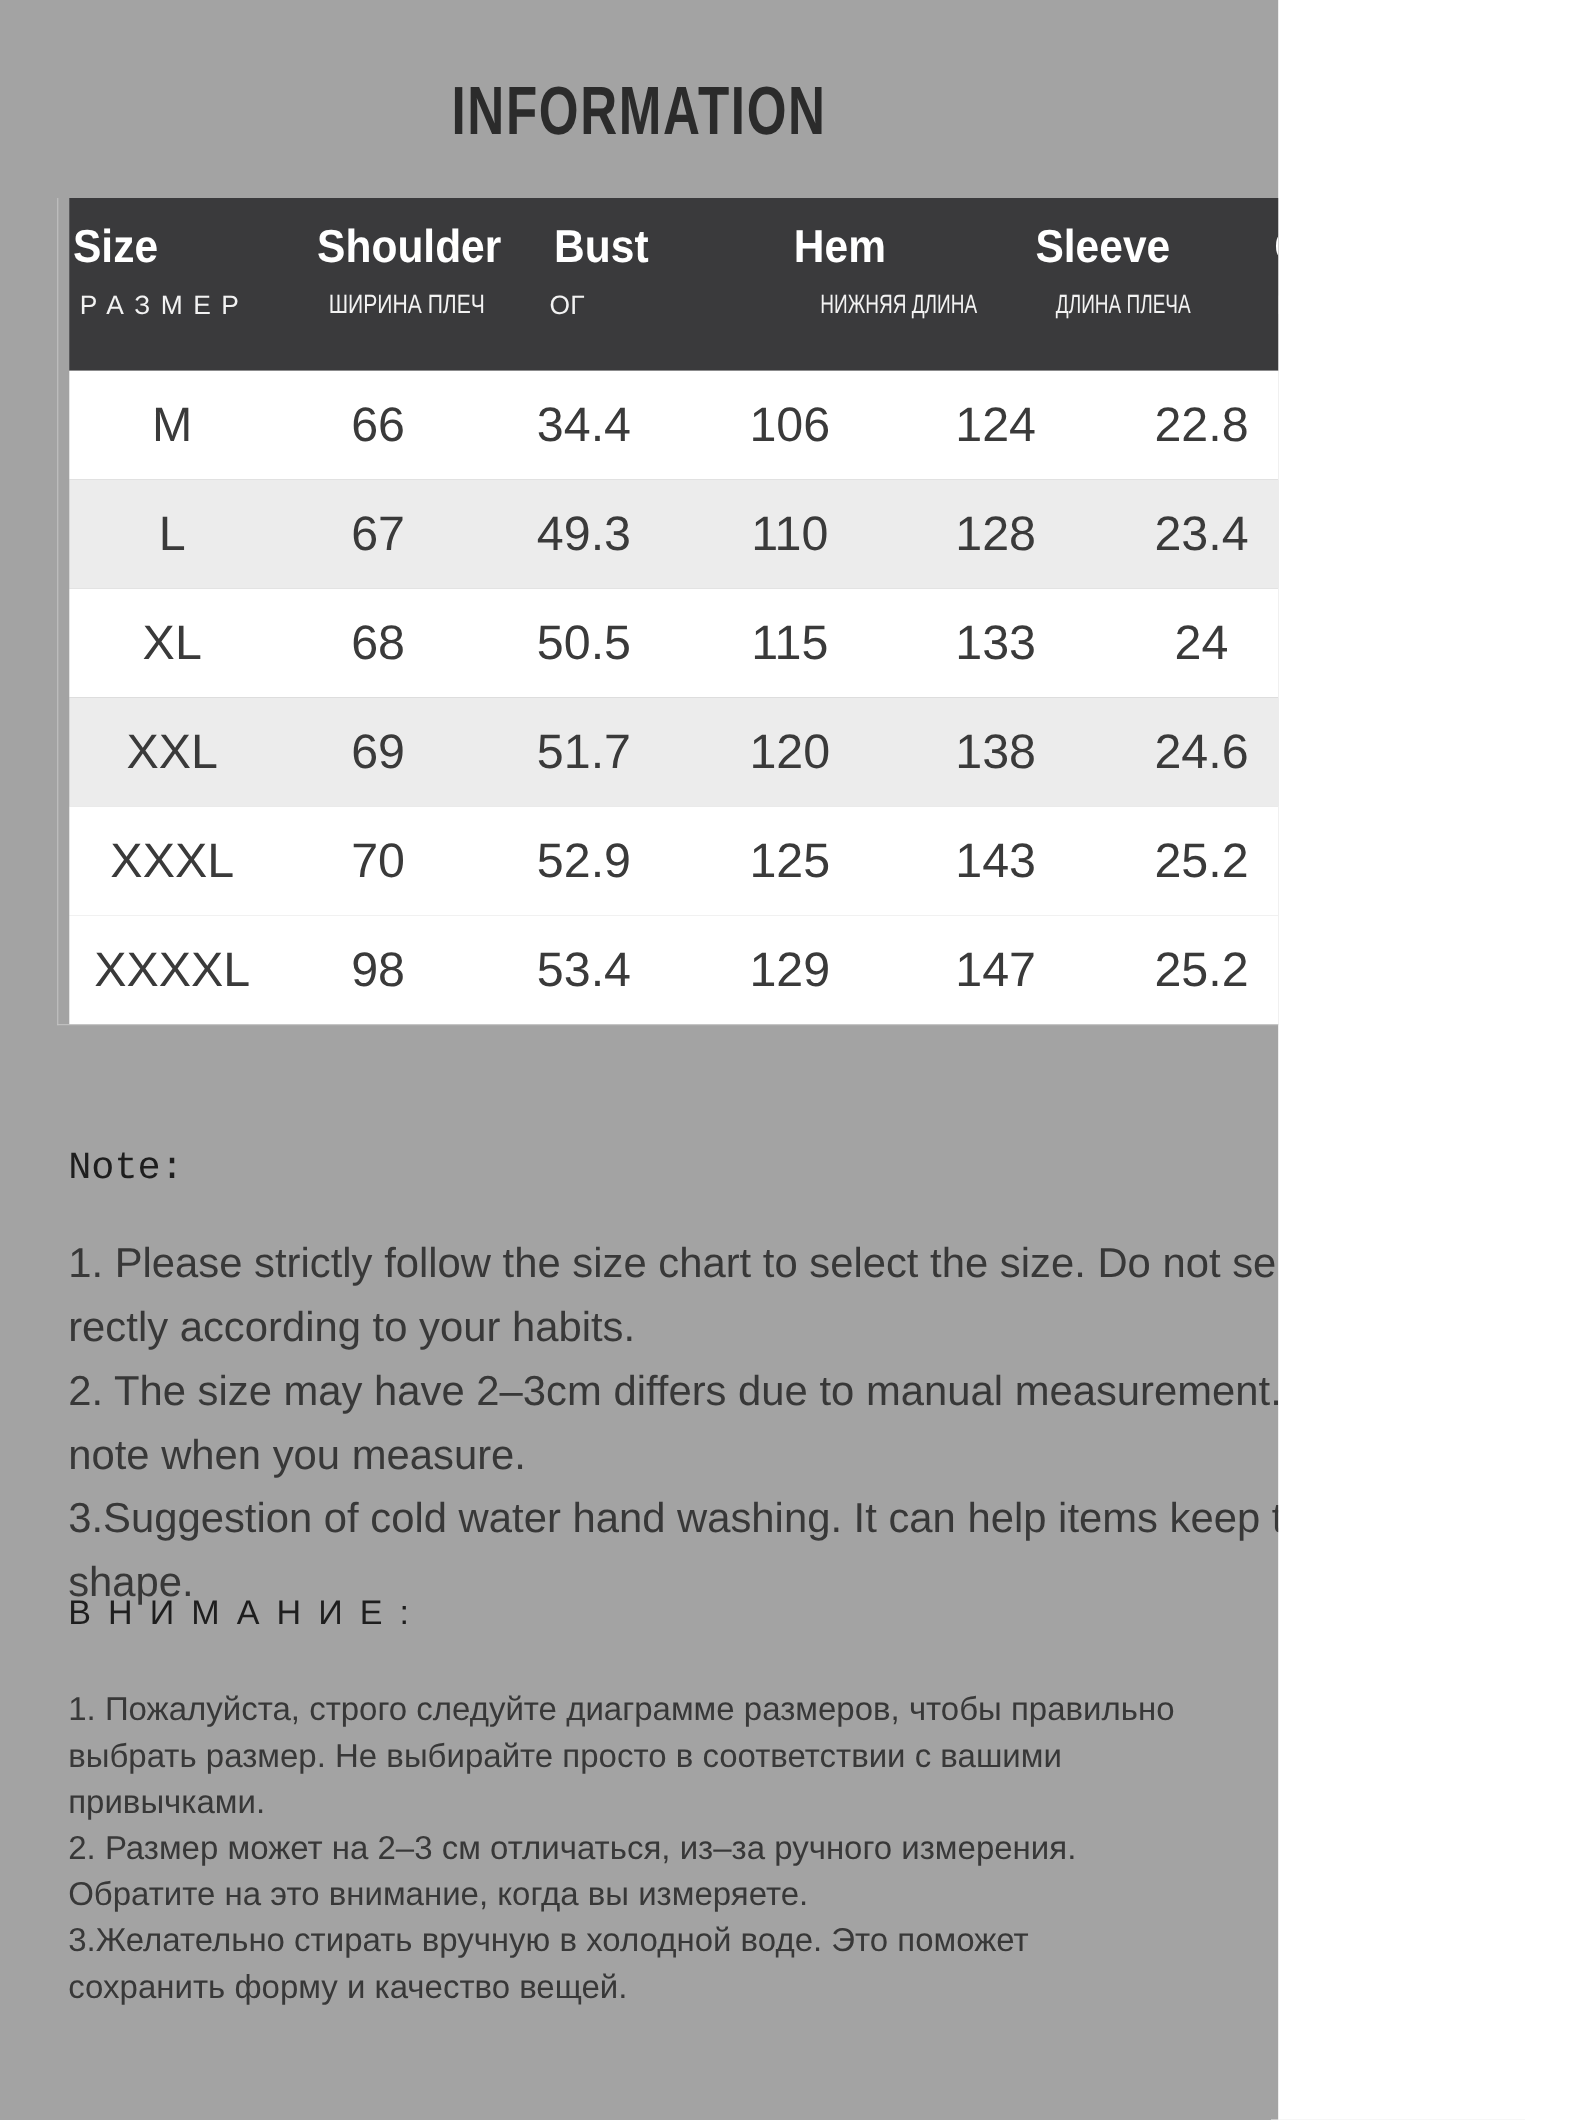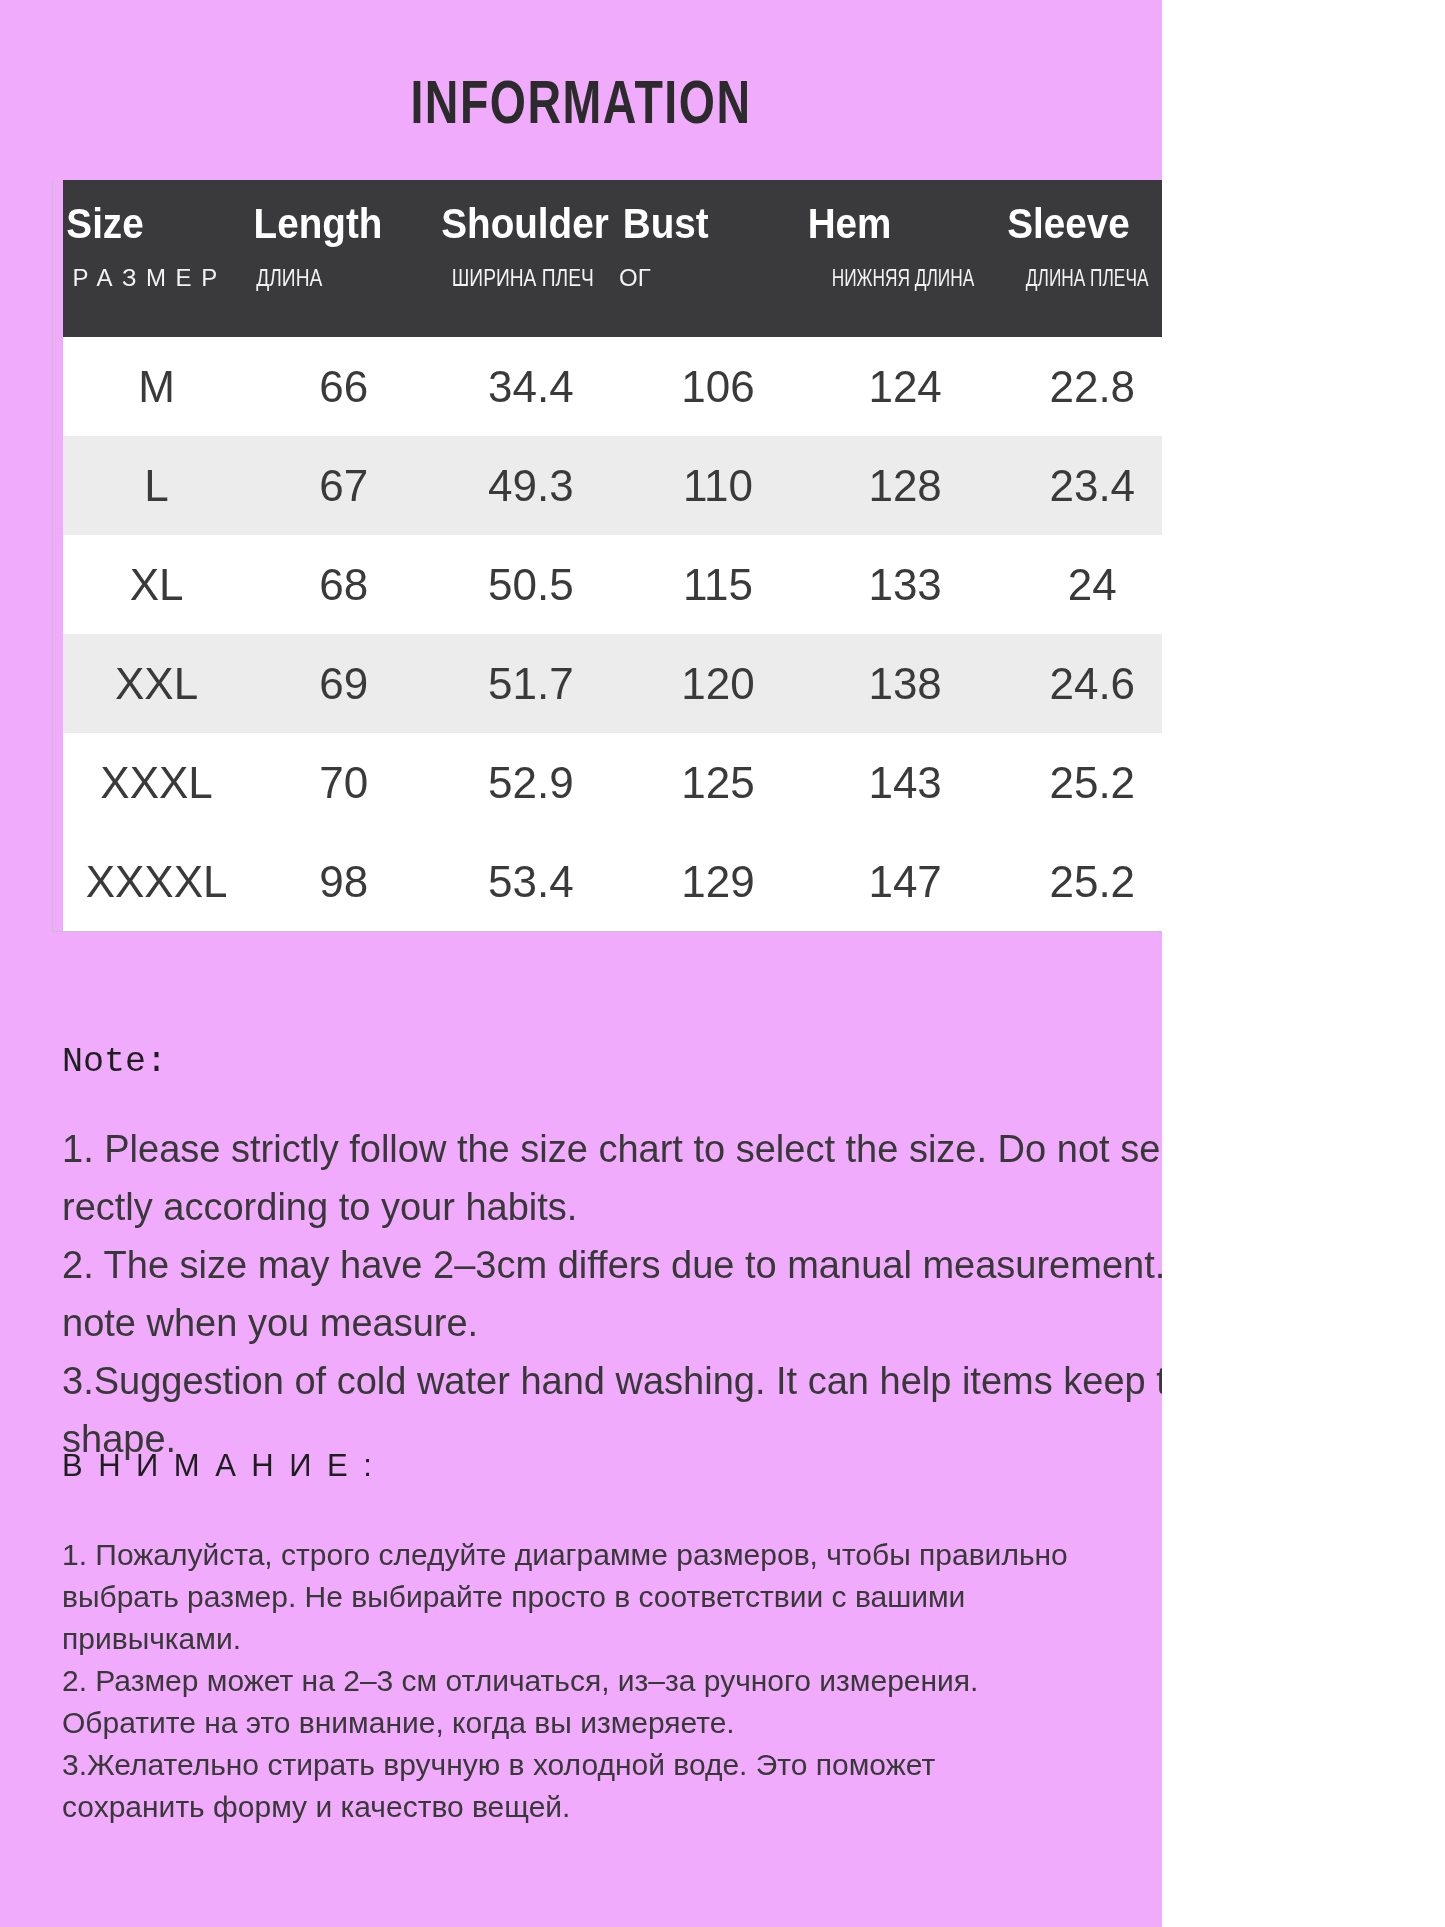--- a/index.html
+++ b/index.html
@@ -1,21 +1,21 @@
 <!DOCTYPE html>
 <html><head>
 <meta charset="utf-8">
 <title>INFORMATION</title>
 <style>
   html, body { margin: 0; padding: 0; background: #ffffff; }
   .page {
     position: relative;
     width: 1162px;
     height: 1927px;
-    background: #f0abfc;
+    background: #a3a3a3;
     font-family: "Liberation Sans", sans-serif;
     color: #333;
     overflow: hidden;
   }
 
   
   .page-title {
     position: absolute;
     top: 66px;
     left: 0;
@@ -123,24 +123,20 @@
 
   <h1 class="page-title">INFORMATION</h1>
 
   <div class="size-table">
     <div class="thead">
       <div class="th">
         <span class="en">Size</span>
         <span class="ru ru-wide">РАЗМЕР</span>
       </div>
       <div class="th">
-        <span class="en">Length</span>
-        <span class="ru ru-cond">ДЛИНА</span>
-      </div>
-      <div class="th">
         <span class="en">Shoulder</span>
         <span class="ru ru-cond">ШИРИНА ПЛЕЧ</span>
       </div>
       <div class="th">
         <span class="en">Bust</span>
         <span class="ru">ОГ</span>
       </div>
       <div class="th">
         <span class="en">Hem</span>
         <span class="ru ru-cond-x">НИЖНЯЯ ДЛИНА</span>

